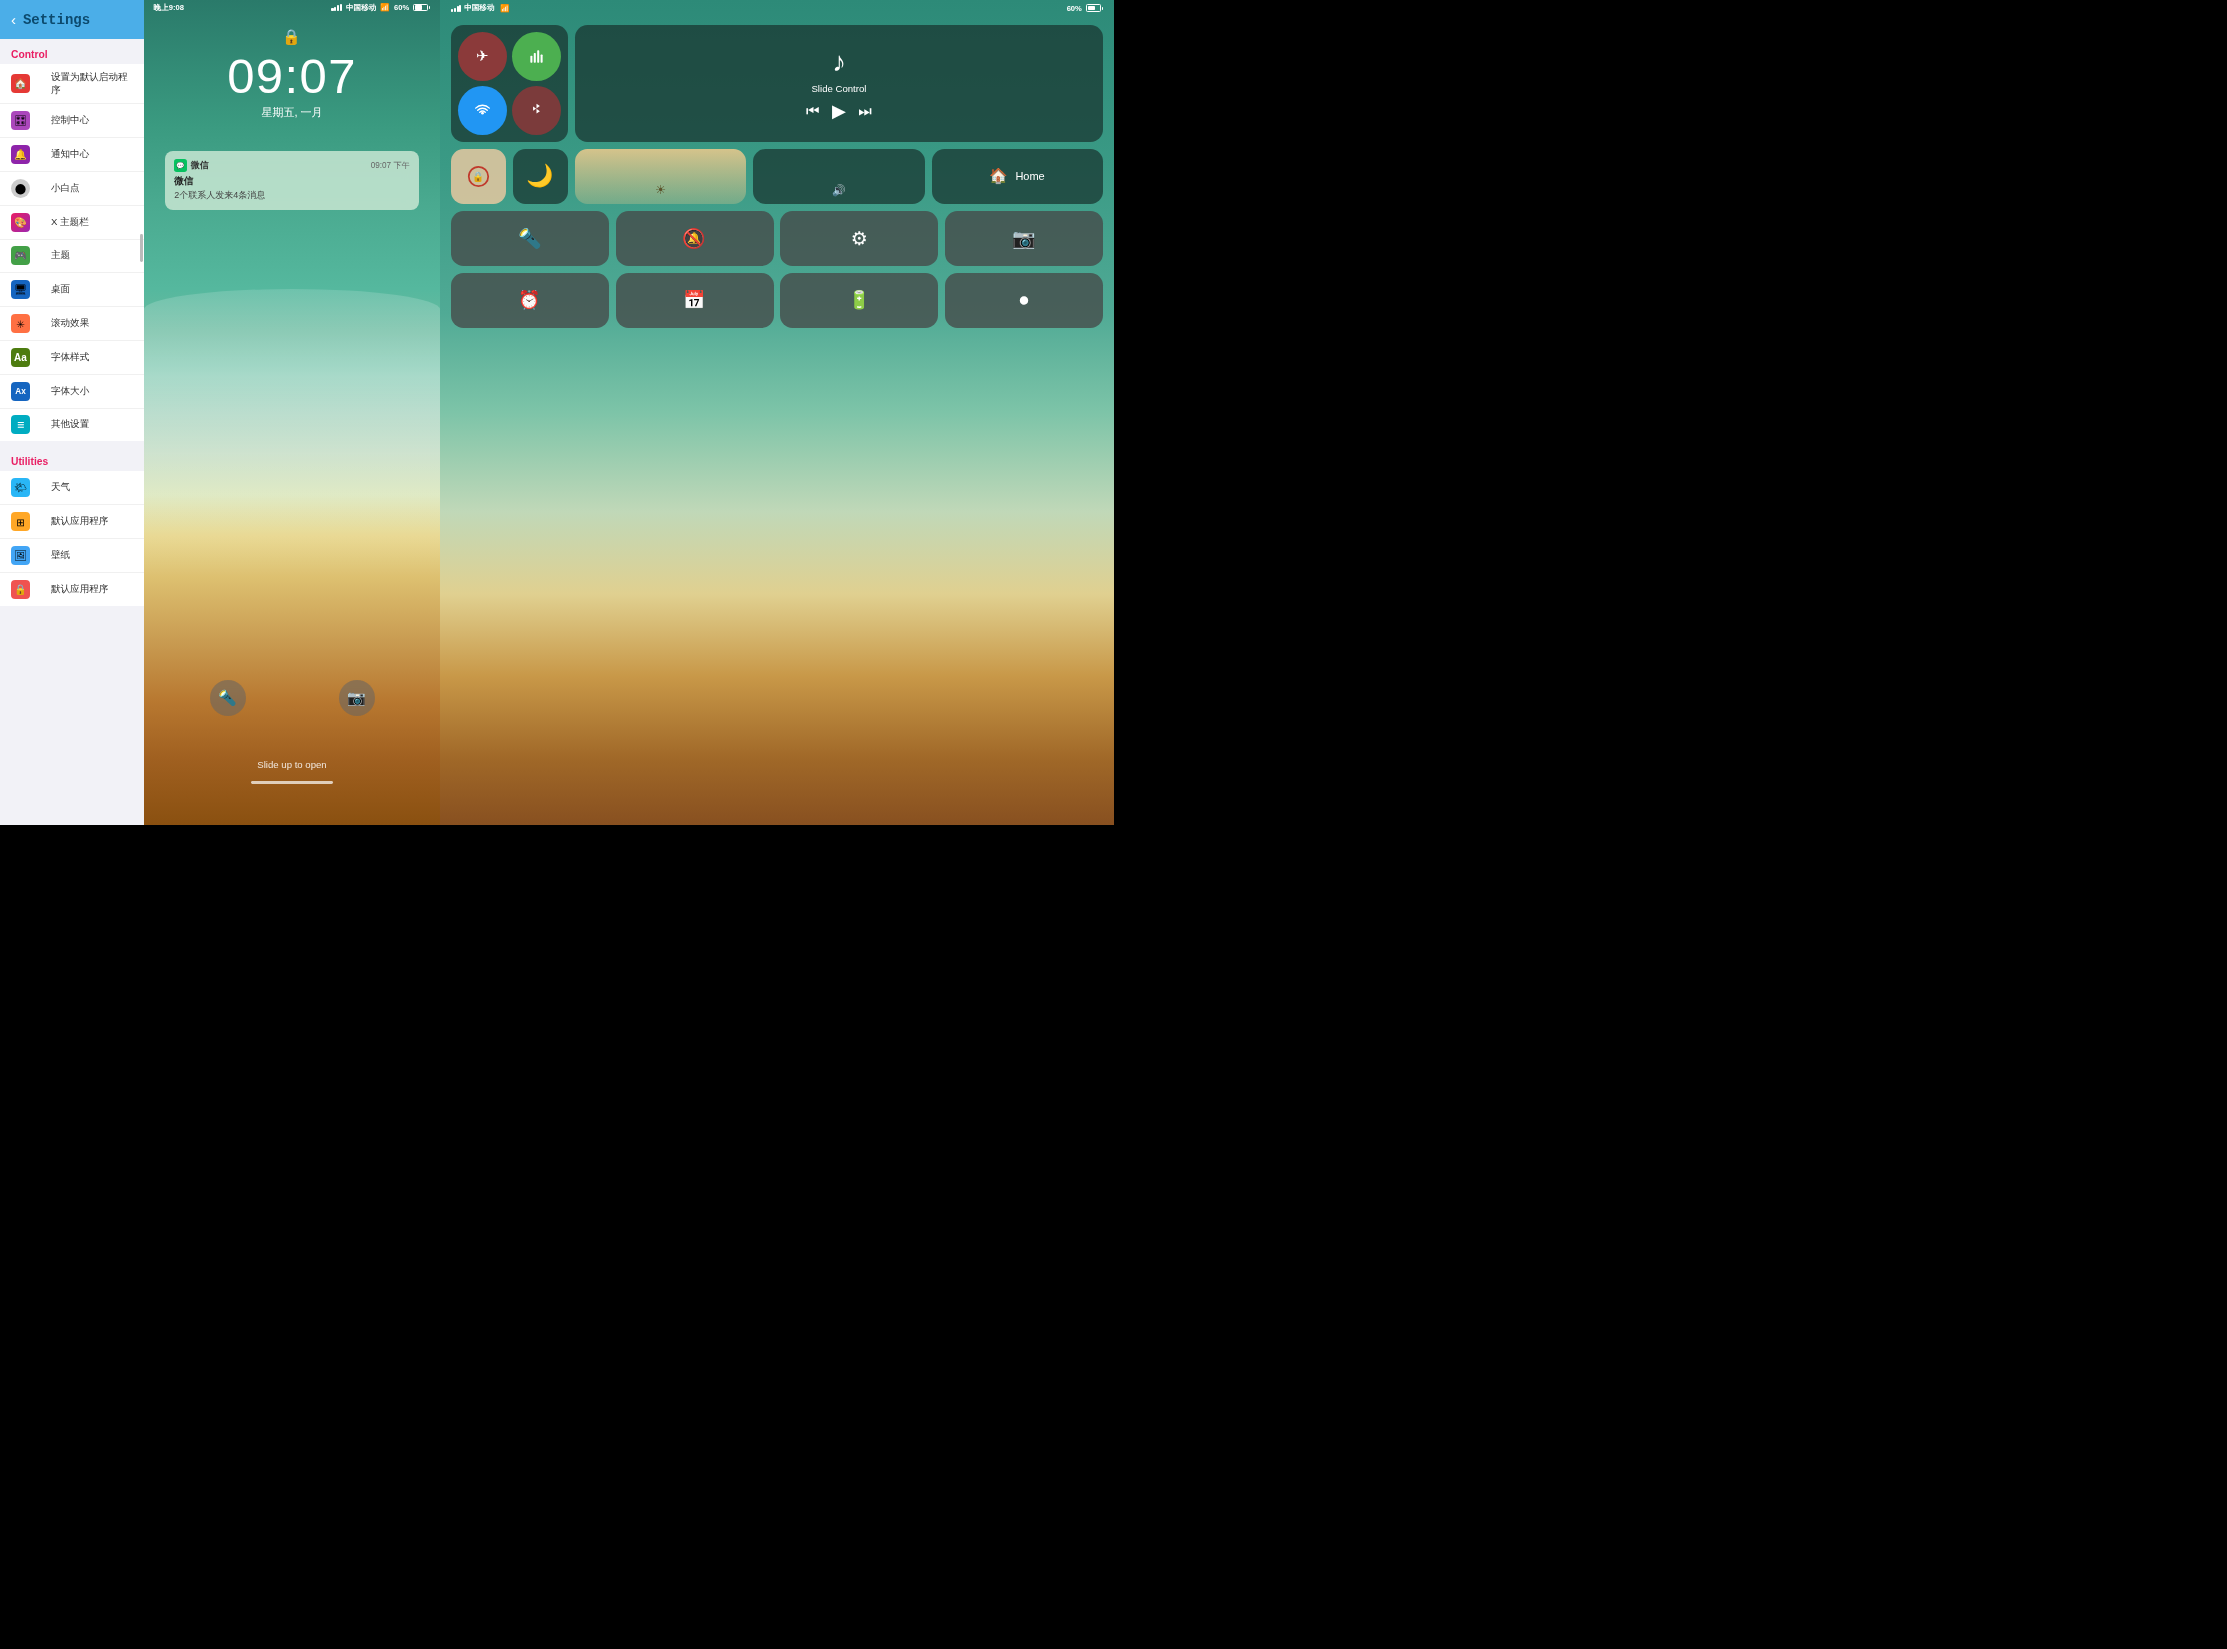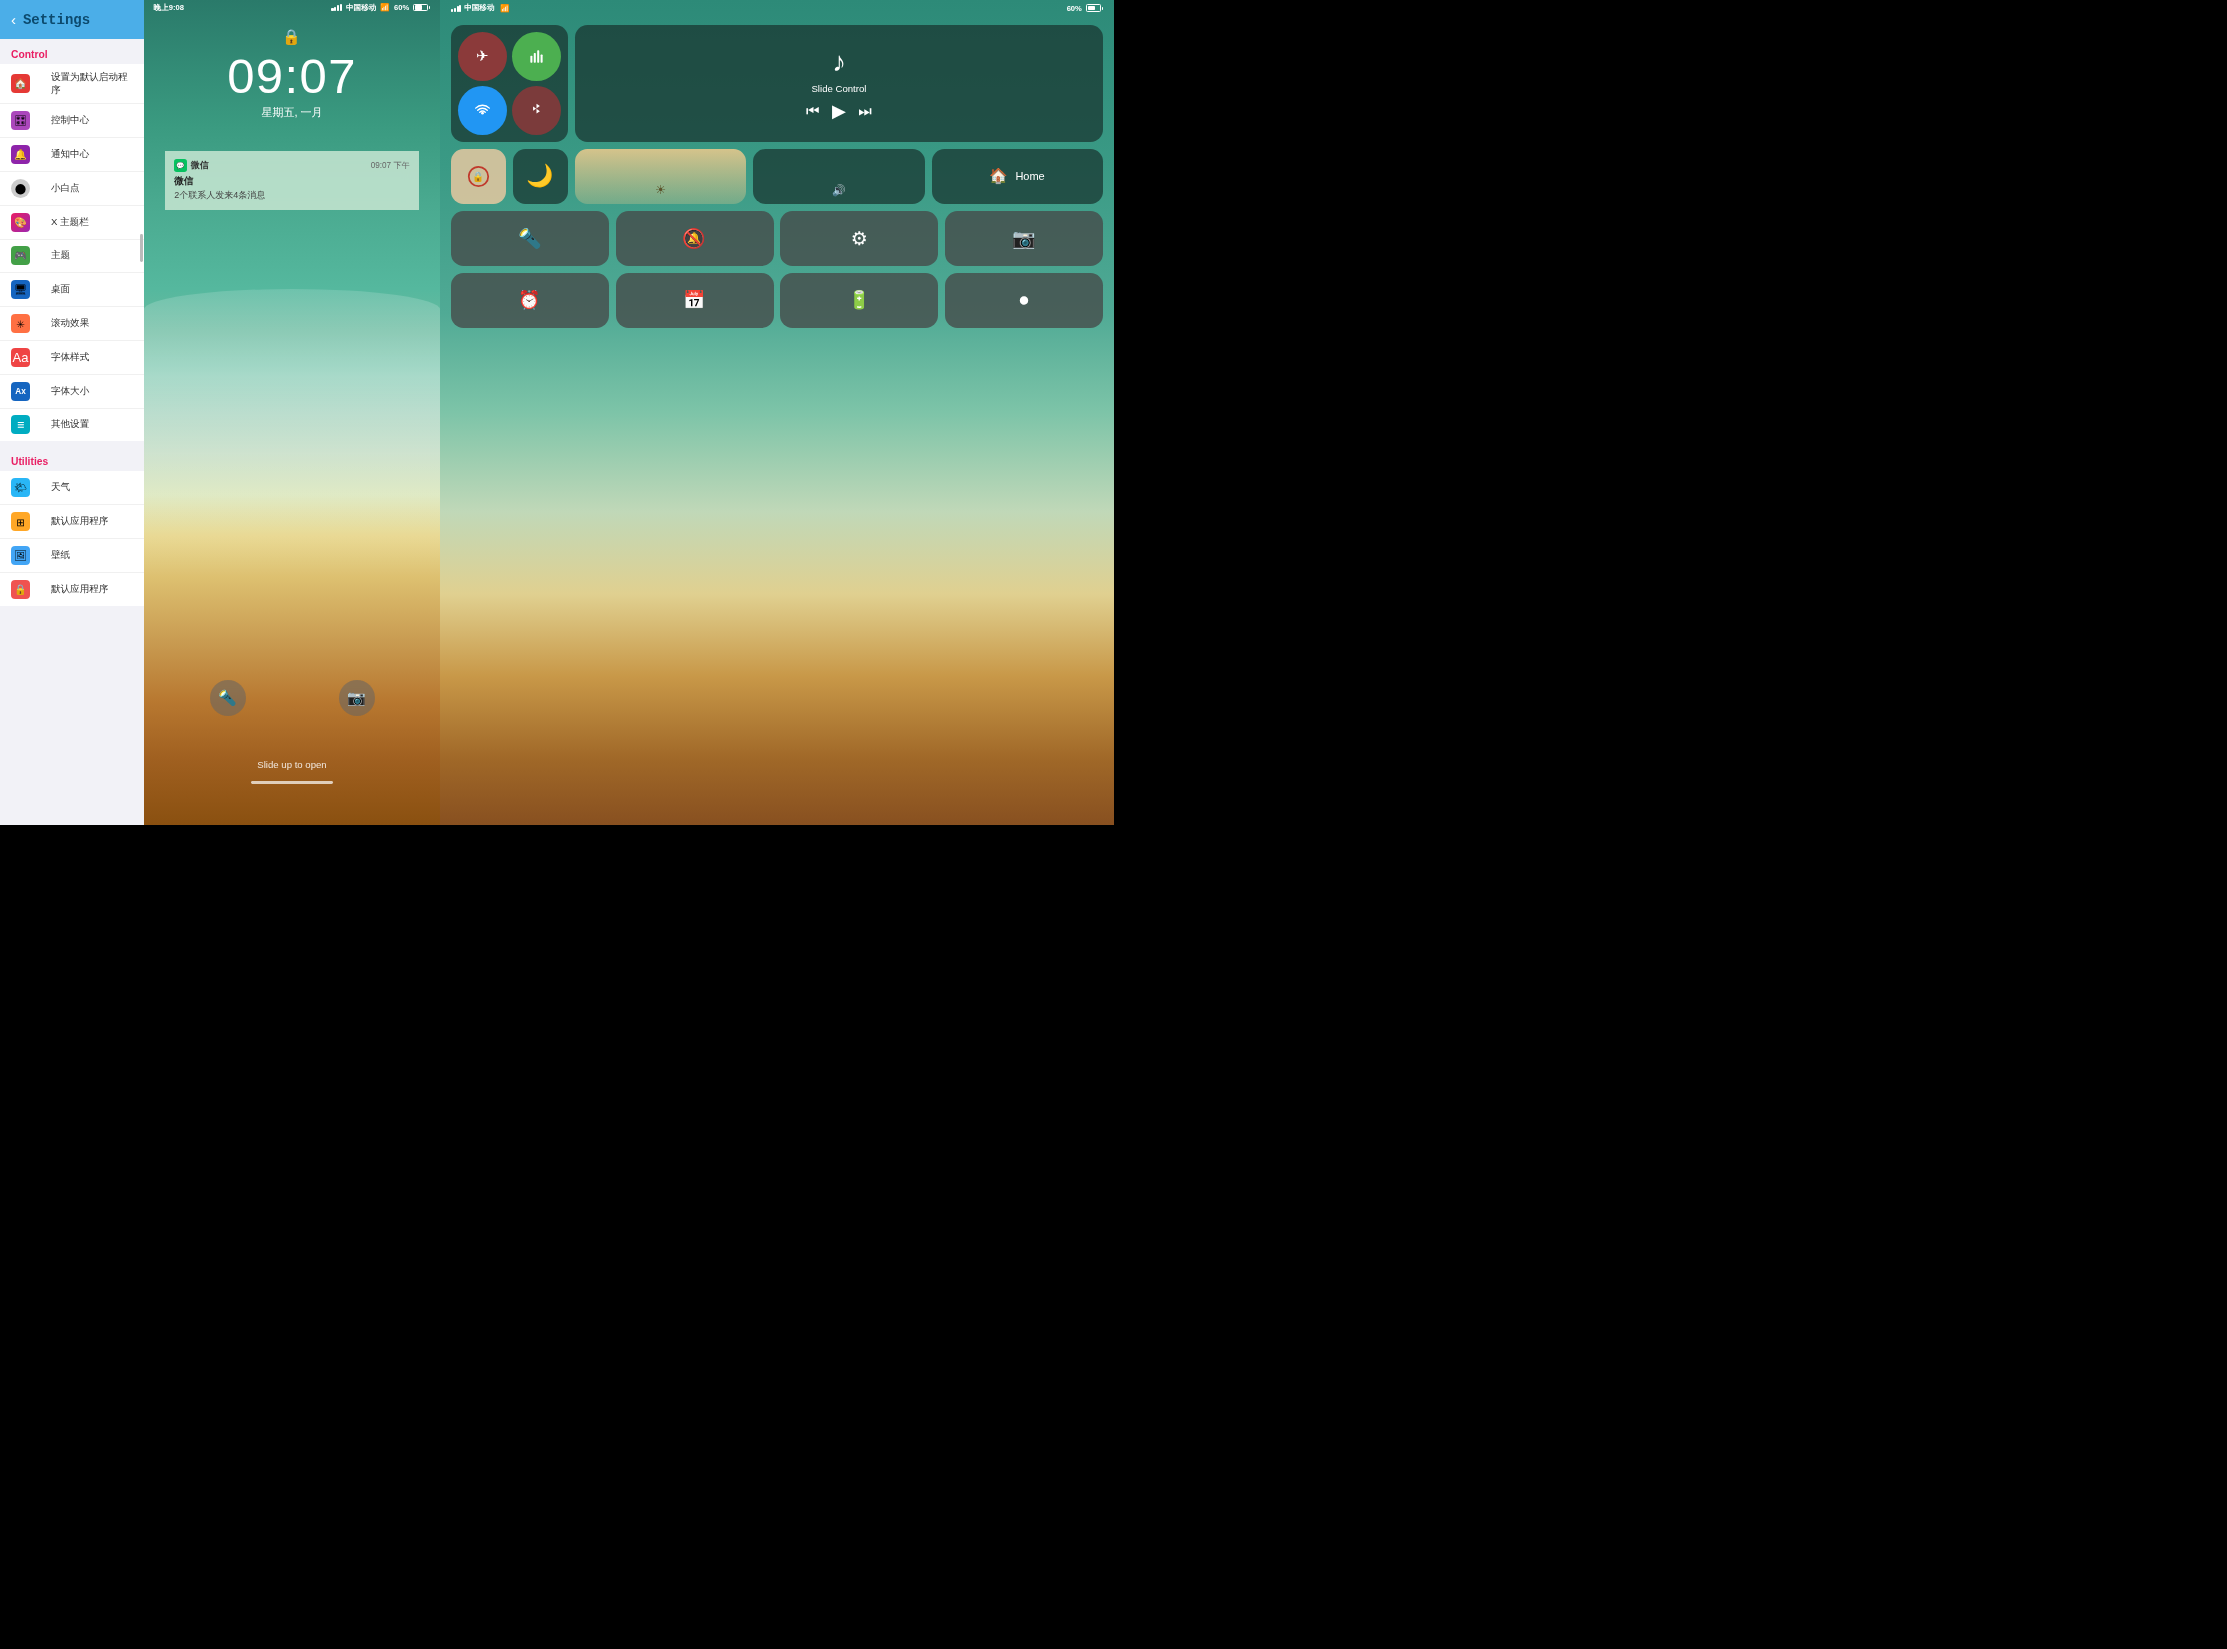--- a/index.html
+++ b/index.html
@@ -179,21 +179,21 @@
       color: #fff;
       margin-top: 4.1px;
       font-weight: 400;
     }
     #notification-card {
       position: absolute;
       top: 151px;
       left: 20.6px;
       right: 20.6px;
       background: rgba(200, 230, 210, 0.85);
-      border-radius: 0;
+      border-radius: 8px;
       padding: 8.2px 9.6px;
       z-index: 10;
       backdrop-filter: blur(6.9px);
     }
     #notification-header {
       display: flex;
       align-items: center;
       justify-content: space-between;
       margin-bottom: 2.7px;
     }
@@ -571,21 +571,21 @@
       </div>
       <div class="settings-item">
         <div class="icon-box" style="background:#1565C0;">🖥</div>
         <span class="item-label">桌面</span>
       </div>
       <div class="settings-item">
         <div class="icon-box" style="background:#FF7043;">✳</div>
         <span class="item-label">滚动效果</span>
       </div>
       <div class="settings-item">
-        <div class="icon-box" style="background:#ef4444; font-size:13px; font-weight:normal; color:#fff;">Aa</div>
+        <div class="icon-box" style="background:#4d7c0f; font-size:10px; font-weight:bold; color:#fff;">Aa</div>
         <span class="item-label">字体样式</span>
       </div>
       <div class="settings-item">
         <div class="icon-box" style="background:#1565C0; font-size:8.2px; font-weight:bold; color:#fff;">Ax</div>
         <span class="item-label">字体大小</span>
       </div>
       <div class="settings-item">
         <div class="icon-box" style="background:#00ACC1; font-size:12.4px; color:#fff;">≡</div>
         <span class="item-label">其他设置</span>
       </div>

